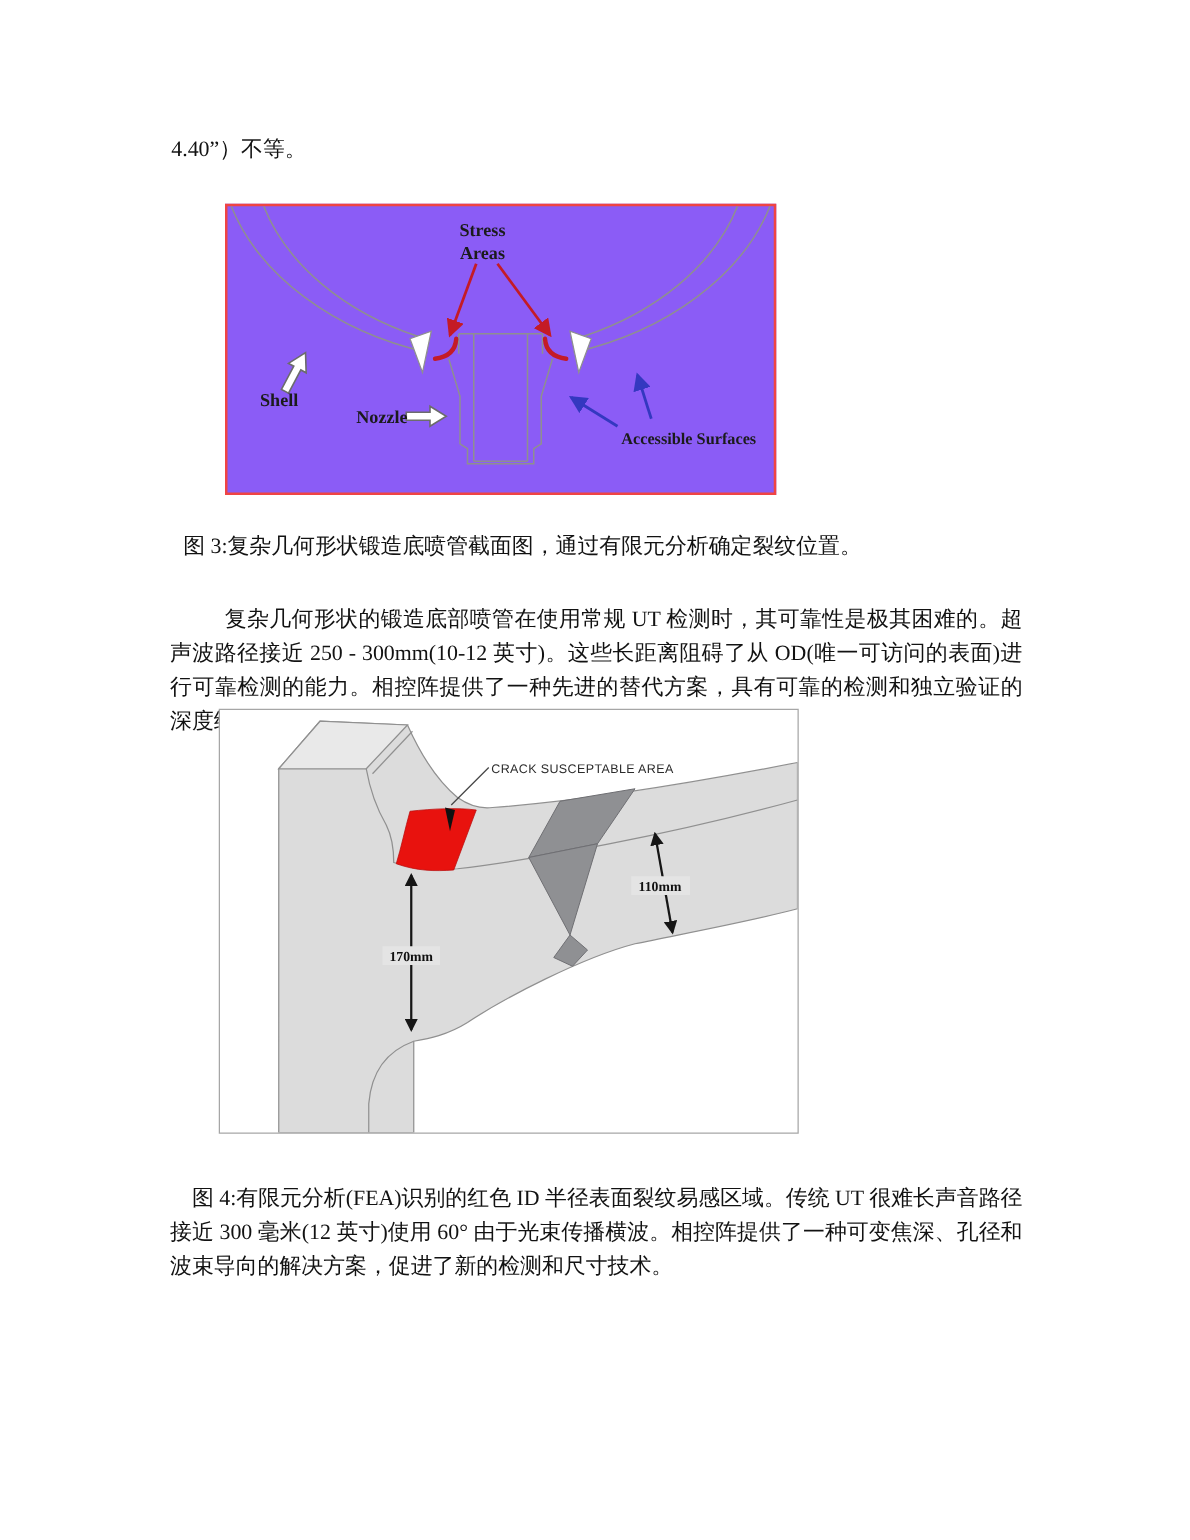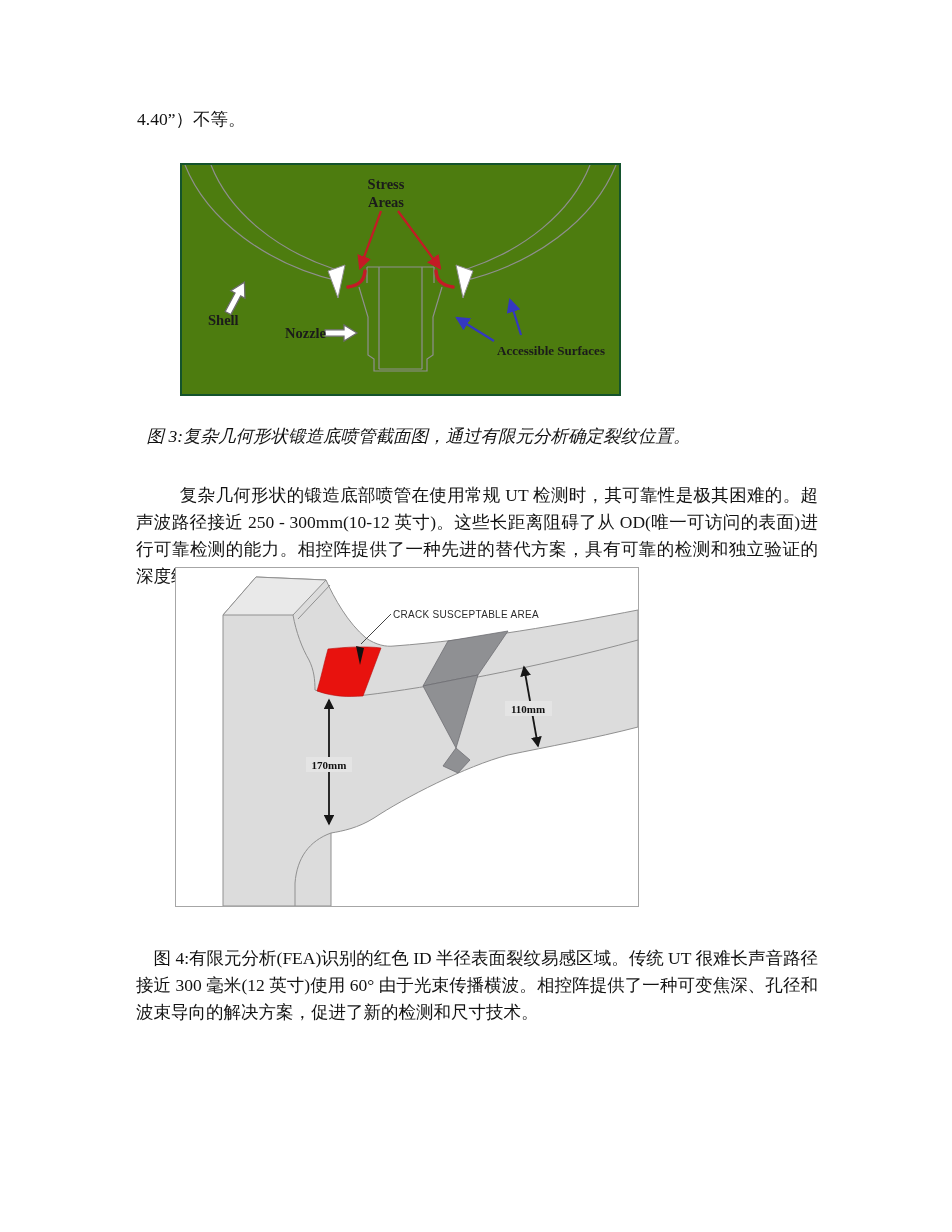--- a/index.html
+++ b/index.html
@@ -4,24 +4,24 @@
 <style>
   html,body{margin:0;padding:0;background:#ffffff;}
   #page{
     position:relative;width:952px;height:1232px;background:#ffffff;overflow:hidden;
     font-family:"Liberation Serif","DejaVu Serif",serif;color:#121212;
   }
   .txt{position:absolute;font-size:17.5px;line-height:27px;}
   #intro-line{left:137px;top:106px;width:600px;}
   #fig3-box{
     position:absolute;left:180px;top:163px;width:437px;height:229px;
-    border:2px solid #14532d;background:#4d7c0f;box-sizing:content-box;text-align:right;
+    border:2px solid #ef4444;background:#8b5cf6;box-sizing:content-box;text-align:right;
   }
   #fig3-box svg{display:block;}
-  #caption3{left:136px;top:423px;width:700px;text-indent:0.6em;font-style:italic;}
+  #caption3{left:136px;top:423px;width:700px;text-indent:0.6em;}
   #body-para{left:136px;top:470px;width:682px;text-align:justify;text-indent:2.5em;margin-top:12px;}
   #fig4-box{
     position:absolute;left:175px;top:567px;width:462px;height:338px;
     border:1px solid #a6a6a6;background:#ffffff;box-sizing:content-box;
   }
   #fig4-box svg{display:block;}
   #caption4{left:136px;top:945px;width:682px;text-align:justify;text-indent:1em;}
 
   
   .f3lab{font-family:"Liberation Serif","DejaVu Serif",serif;font-weight:bold;fill:#1b1b1b;}

